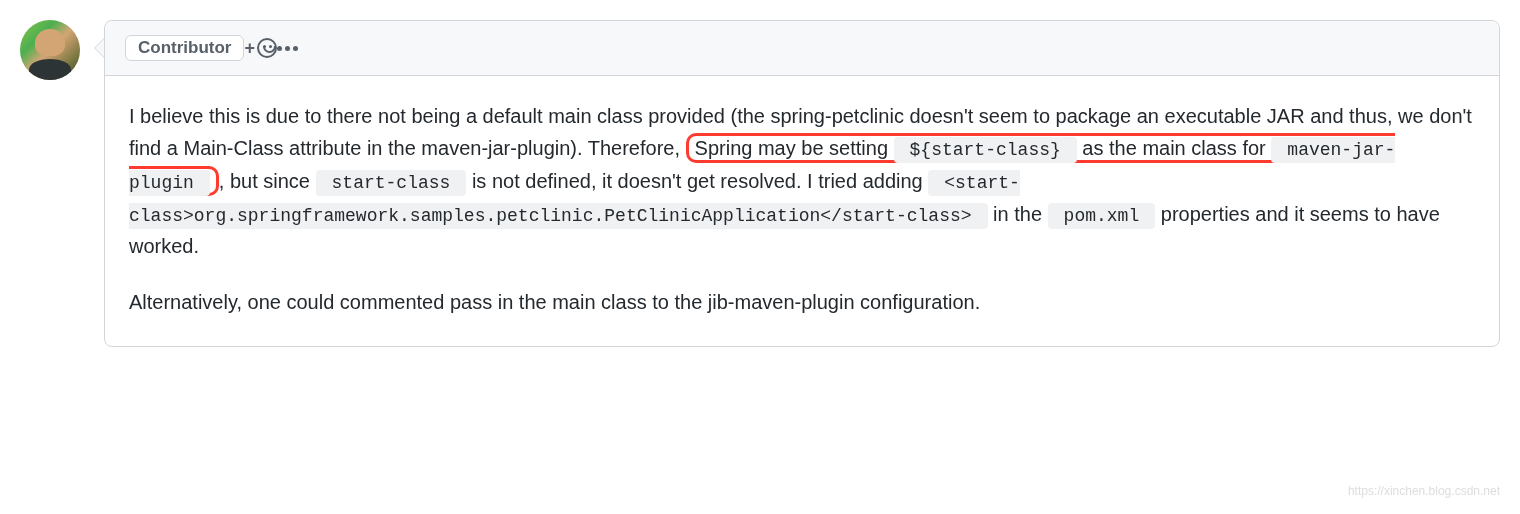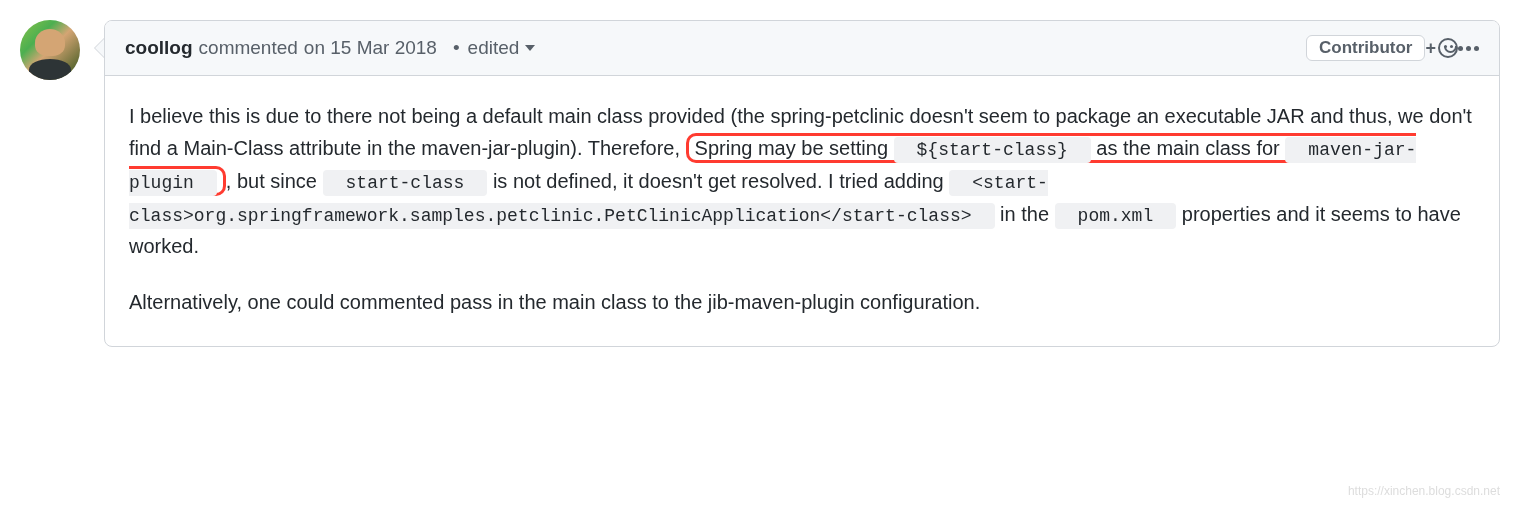--- a/index.html
+++ b/index.html
@@ -191,21 +191,21 @@
     .comment-body p {
       margin-bottom: 24px;
     }
     .comment-body p:last-child {
       margin-bottom: 0;
     }
     code {
       font-family: SFMono-Regular, Consolas, "Liberation Mono", Menlo, monospace;
       font-size: 18px;
       background: #f0f1f3;
-      padding: 3px 23px;
+      padding: 3px 16px;
       border-radius: 4px;
     }
     .highlight-box {
       border: 3px solid #ff3b30;
       border-radius: 10px;
       padding: 1px 6px;
       display: inline;
     }
     .watermark {
       position: fixed;
@@ -218,30 +218,20 @@
 </head>
 <body>
 
 <div class="container">
   <div class="avatar"></div>
 
   <div class="comment-wrapper">
     <div class="arrow"></div>
     <div class="comment">
       <div class="comment-header">
-        <div class="header-left">
-          <span class="username">coollog</span>
-          <span class="header-text">commented</span>
-          <span class="header-text">on 15 Mar 2018</span>
-          <div class="edited-section">
-            <span class="bullet">•</span>
-            <span>edited</span>
-            <span class="chevron-down"></span>
-          </div>
-        </div>
         <div class="header-right">
           <span class="badge">Contributor</span>
           <div class="reaction-btn">
             <span class="plus-sign">+</span>
             <span class="emoji-icon"></span>
           </div>
           <div class="kebab-icon">
             <span></span>
               <span></span>
               <span></span>

